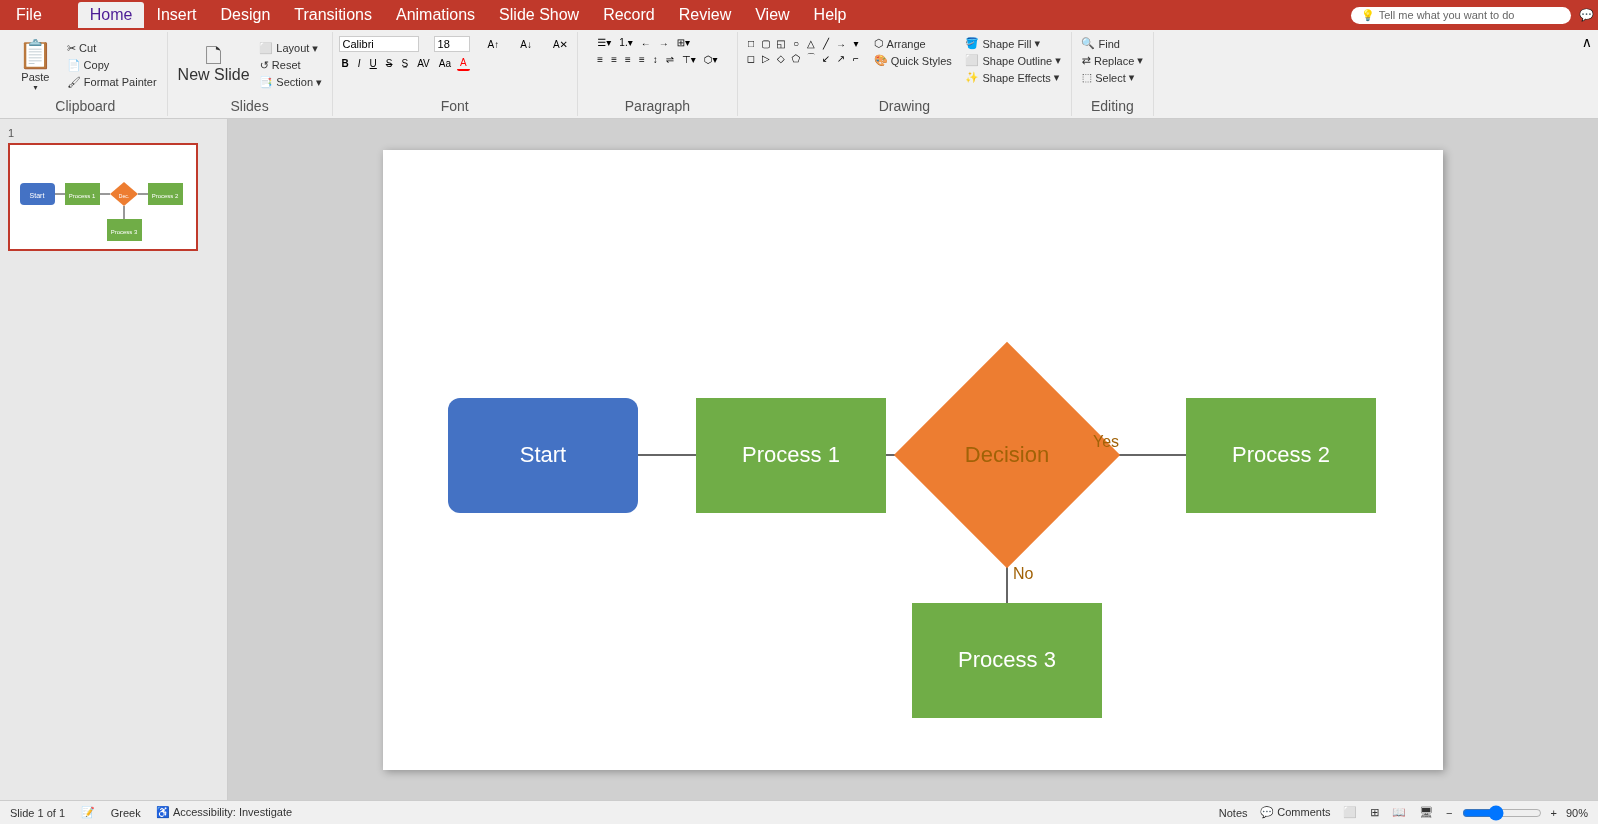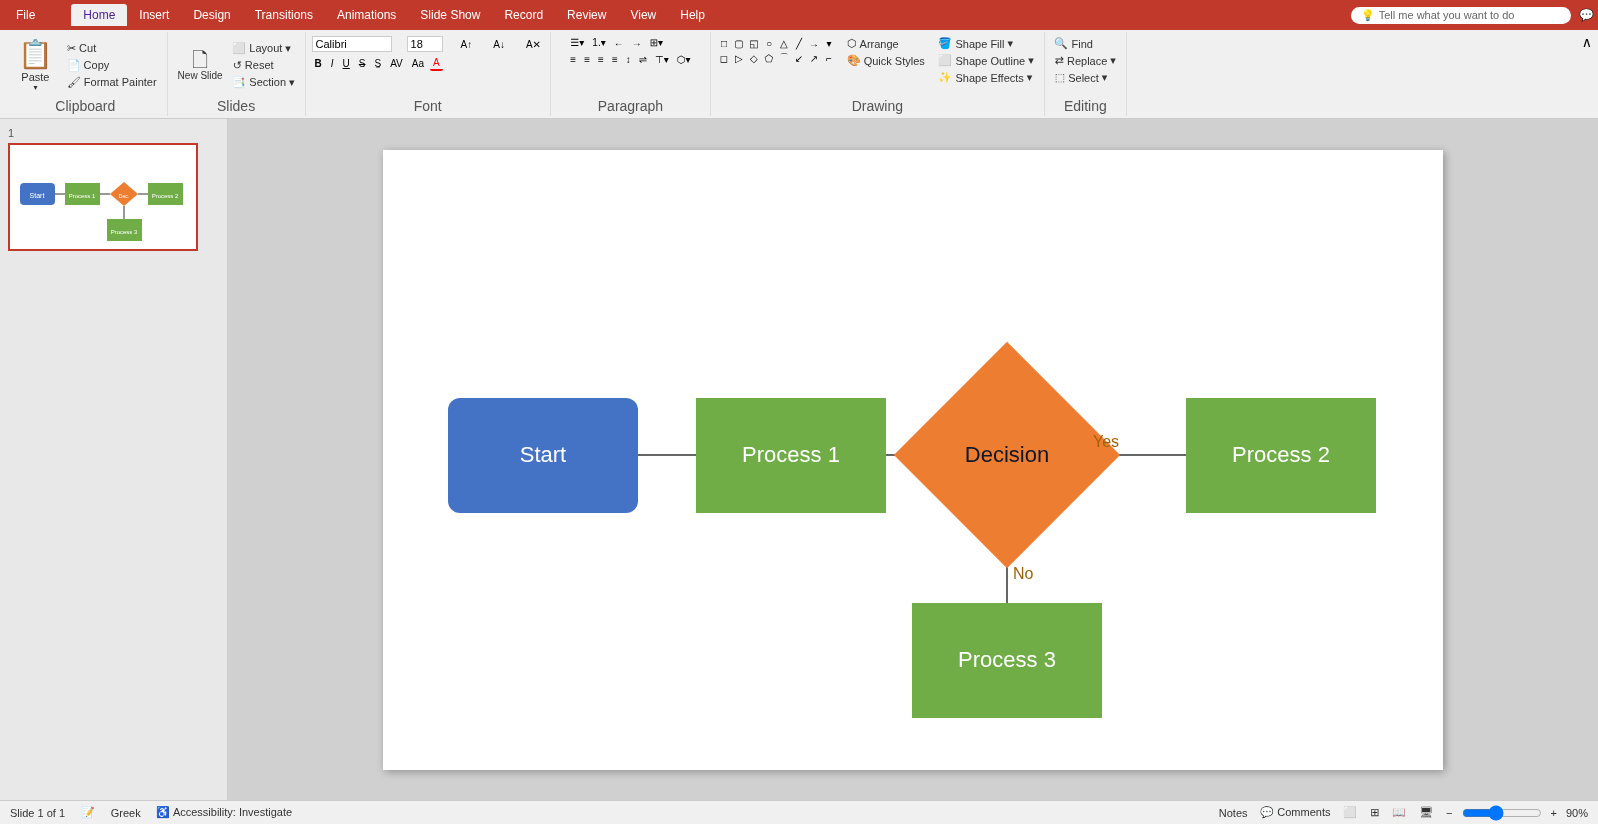--- a/index.html
+++ b/index.html
@@ -3,21 +3,21 @@
   <meta charset="utf-8">
   <style>
     * { box-sizing: border-box; margin: 0; padding: 0; }
     body { font-family: 'Segoe UI', Arial, sans-serif; font-size: 12px; background: #f0f0f0; overflow: hidden; width: 1598px; height: 824px; display: flex; flex-direction: column; }
 
     
     #ribbon { background: #c0392b; display: flex; flex-direction: column; }
 
     
     #tab-row { display: flex; align-items: center; height: 30px; background: #c0392b; padding: 0 4px; }
-    .ribbon-tab { padding: 4px 12px; color: white; font-size: 12px; cursor: pointer; border-radius: 3px 3px 0 0; text-align: center; }
+    .ribbon-tab { padding: 4px 12px; color: white; font-size: 16px; cursor: pointer; border-radius: 3px 3px 0 0; text-align: center; }
     .ribbon-tab.active { background: #f0f0f0; color: #4c1d95; margin-left: 24px; }
     #search-bar { margin-left: auto; background: white; border-radius: 12px; padding: 2px 10px; display: flex; align-items: center; gap: 4px; font-size: 11px; color: #666; width: 220px; }
 
     
     #command-row { background: #f0f0f0; display: flex; align-items: stretch; min-height: 78px; padding: 2px 4px; border-bottom: 1px solid #ccc; gap: 0; }
     .ribbon-group { display: flex; flex-direction: column; align-items: center; padding: 2px 6px; border-right: 1px solid #ddd; position: relative; min-width: 60px; }
     .ribbon-group-label { font-size: 14px; color: #555; margin-top: auto; padding-top: 2px; white-space: nowrap; }
     .ribbon-group-content { display: flex; align-items: center; gap: 2px; flex: 1; padding: 2px 0; }
     .ribbon-group-content.vertical { flex-direction: column; align-items: flex-start; }
 
@@ -40,21 +40,21 @@
     .slide-thumb { border: 2px solid #c0392b; background: white; width: 190px; height: 108px; position: relative; overflow: hidden; cursor: pointer; display: flex; align-items: center; justify-content: center; }
     .slide-num { font-size: 11px; color: #555; margin-bottom: 4px; }
 
     
     #canvas-area { flex: 1; background: #d0d0d0; display: flex; align-items: center; justify-content: center; padding: 20px; overflow: auto; }
     #slide-canvas { background: white; width: 1060px; height: 620px; position: relative; box-shadow: 2px 2px 8px rgba(0,0,0,0.3); }
     .flow-start { position: absolute; background: #4472c4; color: white; font-size: 22px; font-weight: 400; display: flex; align-items: center; justify-content: center; border-radius: 12px; }
     .flow-process { position: absolute; background: #70ad47; color: white; font-size: 22px; font-weight: 400; display: flex; align-items: center; justify-content: center; }
     .flow-decision { position: absolute; display: flex; align-items: center; justify-content: center; }
     .flow-decision-inner { width: 100%; height: 100%; background: #ed7d31; transform: rotate(45deg); }
-    .flow-decision-text { position: absolute; color: #0f172a; font-size: 22px; font-weight: 400; text-align: right; z-index: 2; }
+    .flow-decision-text { position: absolute; color: #a16207; font-size: 22px; font-weight: 400; text-align: right; z-index: 2; }
     .flow-label { position: absolute; font-size: 16px; color: #a16207; }
 
     
     .flow-svg { position: absolute; top: 0; left: 0; width: 100%; height: 100%; overflow: visible; pointer-events: none; }
 
     
     #status-bar { height: 24px; background: #f0f0f0; border-top: 1px solid #ccc; display: flex; align-items: center; padding: 0 10px; gap: 16px; font-size: 11px; color: #333; }
     #status-right { margin-left: auto; display: flex; align-items: center; gap: 5px; }
     .status-btn { cursor: pointer; padding: 1px 4px; border-radius: 2px; }
     .zoom-slider { width: 80px; }
@@ -99,21 +99,21 @@
           <div class="rb-btn-small">🖌 <span>Format Painter</span></div>
         </div>
       </div>
       <div class="ribbon-group-label">Clipboard</div>
     </div>
 
     <div class="ribbon-group">
       <div class="ribbon-group-content">
         <div class="rb-btn">
           <div class="icon">🗋</div>
-          <span style="font-size:10px;">New
+          <span style="font-size:16px;">New
 Slide</span>
         </div>
         <div style="display:flex;flex-direction:column;gap:2px;">
           <div class="rb-btn-small">⬜ <span>Layout</span> ▾</div>
           <div class="rb-btn-small">↺ <span>Reset</span></div>
           <div class="rb-btn-small">📑 <span>Section</span> ▾</div>
         </div>
       </div>
       <div class="ribbon-group-label">Slides</div>
     </div>

